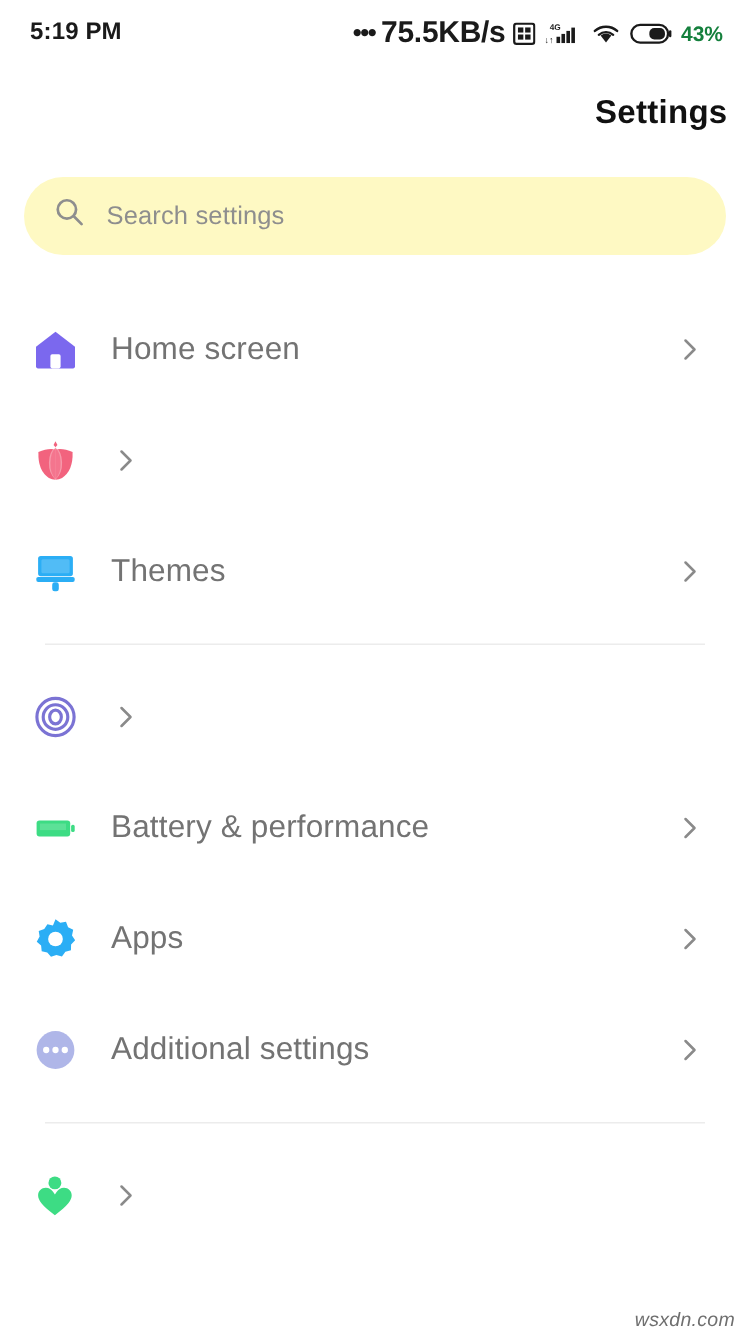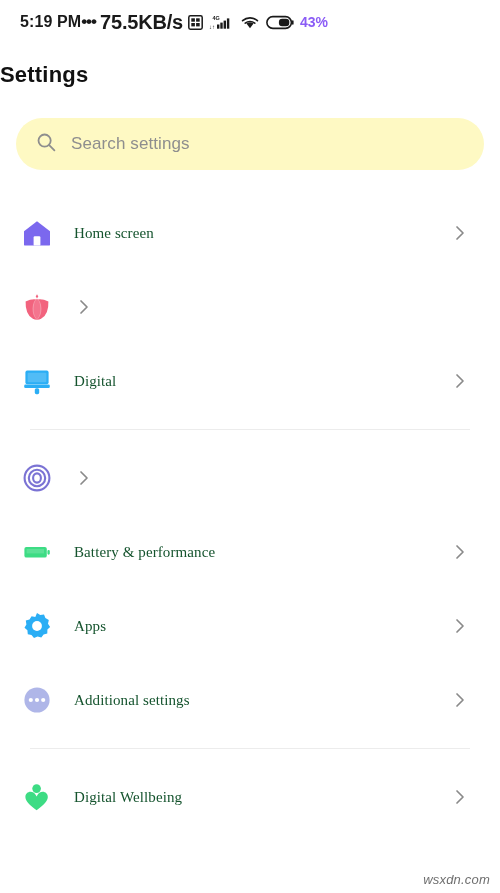--- a/index.html
+++ b/index.html
@@ -20,21 +20,21 @@
   }
 
   
   .status-bar {
     position: absolute;
     top: 0; left: 0;
     width: 500px;
     height: 44px;
     display: flex;
     align-items: center;
-    justify-content: flex-start;
+    justify-content: space-between;
     padding: 0 18px 0 20px;
   }
   .status-time {
     font-size: 16px;
     font-weight: bold;
     color: #1a1a1a;
     letter-spacing: 0.1px;
   }
   .status-right {
     display: flex;
@@ -55,31 +55,31 @@
     letter-spacing: -0.2px;
     margin-left: -1px;
   }
   .sim-icon { display: block; }
   .signal-icon { display: block; margin-left: 1px; }
   .wifi-icon { display: block; margin-left: 2px; }
   .battery-icon { display: block; margin-left: 1px; }
   .battery-pct {
     font-size: 14px;
     font-weight: bold;
-    color: #8b5cf6;
+    color: #15803d;
     margin-left: 1px;
   }
 
   
   .page-title {
     position: absolute;
     top: 62px;
     left: 0;
     width: 485px;
-    text-align: left;
+    text-align: right;
     font-size: 22px;
     font-weight: bold;
     color: #111111;
     letter-spacing: 0.2px;
   }
 
   
   .search-bar {
     position: absolute;
     top: 118px;
@@ -115,24 +115,23 @@
   }
   .row-icon {
     width: 74px;
     min-width: 74px;
     display: flex;
     align-items: center;
     justify-content: center;
   }
   .row-label {
     flex: 1;
-    font-size: 15px;
-    color: #14532d;
+    font-size: 21px;
+    color: #737373;
     letter-spacing: 0.1px;
-    font-family: Liberation Serif, serif;
   }
   .chevron { display: block; }
 
   .divider {
     height: 1px;
     background: #ececec;
     margin: 11px 30px 11px 30px;
   }
 
   
@@ -244,21 +243,21 @@
       </div>
       <div class="row">
         <div class="row-icon">
           <svg width="30" height="30" viewBox="0 0 30 30">
             <rect x="3.4" y="4.6" width="23.2" height="13.6" rx="1.8" fill="#2BAEF5"></rect>
             <rect x="2.2" y="18.6" width="25.6" height="3.4" rx="1.3" fill="#2BAEF5"></rect>
             <rect x="12.8" y="22.2" width="4.4" height="6.0" rx="1.6" fill="#2BAEF5"></rect>
             <rect x="5.6" y="6.8" width="18.8" height="9.4" rx="1" fill="#ffffff" opacity="0.18"></rect>
           </svg>
         </div>
-        <div class="row-label">Digital</div>
+        <div class="row-label">Themes</div>
         <div>
           <svg class="chevron" width="20" height="20" viewBox="0 0 20 20">
             <polyline points="7,4 13,10 7,16" fill="none" stroke="#8A8A8A" stroke-width="1.7" stroke-linecap="round" stroke-linejoin="round"></polyline>
           </svg>
         </div>
       </div>
       <div class="divider"></div>
       <div class="row">
         <div class="row-icon">
           <svg width="30" height="30" viewBox="0 0 30 30">
@@ -319,21 +318,20 @@
         </div>
       </div>
       <div class="divider"></div>
       <div class="row">
         <div class="row-icon">
           <svg width="30" height="30" viewBox="0 0 30 30">
             <circle cx="14.6" cy="6.6" r="4.3" fill="#3DDC84"></circle>
             <path d="M14.6 28.2 C6.0 21.8 3.4 18.2 3.4 14.9 C3.4 12.0 5.7 9.8 8.5 9.8 C10.7 9.8 12.5 11.0 13.6 12.8 L14.6 14.4 L15.6 12.8 C16.7 11.0 18.5 9.8 20.7 9.8 C23.5 9.8 25.8 12.0 25.8 14.9 C25.8 18.2 23.2 21.8 14.6 28.2 Z" fill="#3DDC84"></path>
           </svg>
         </div>
-        <div class="row-label">Digital Wellbeing</div>
         <div>
           <svg class="chevron" width="20" height="20" viewBox="0 0 20 20">
             <polyline points="7,4 13,10 7,16" fill="none" stroke="#8A8A8A" stroke-width="1.7" stroke-linecap="round" stroke-linejoin="round"></polyline>
           </svg>
         </div>
       </div>
     </div>
 
   <div class="watermark">wsxdn.com</div>
 

